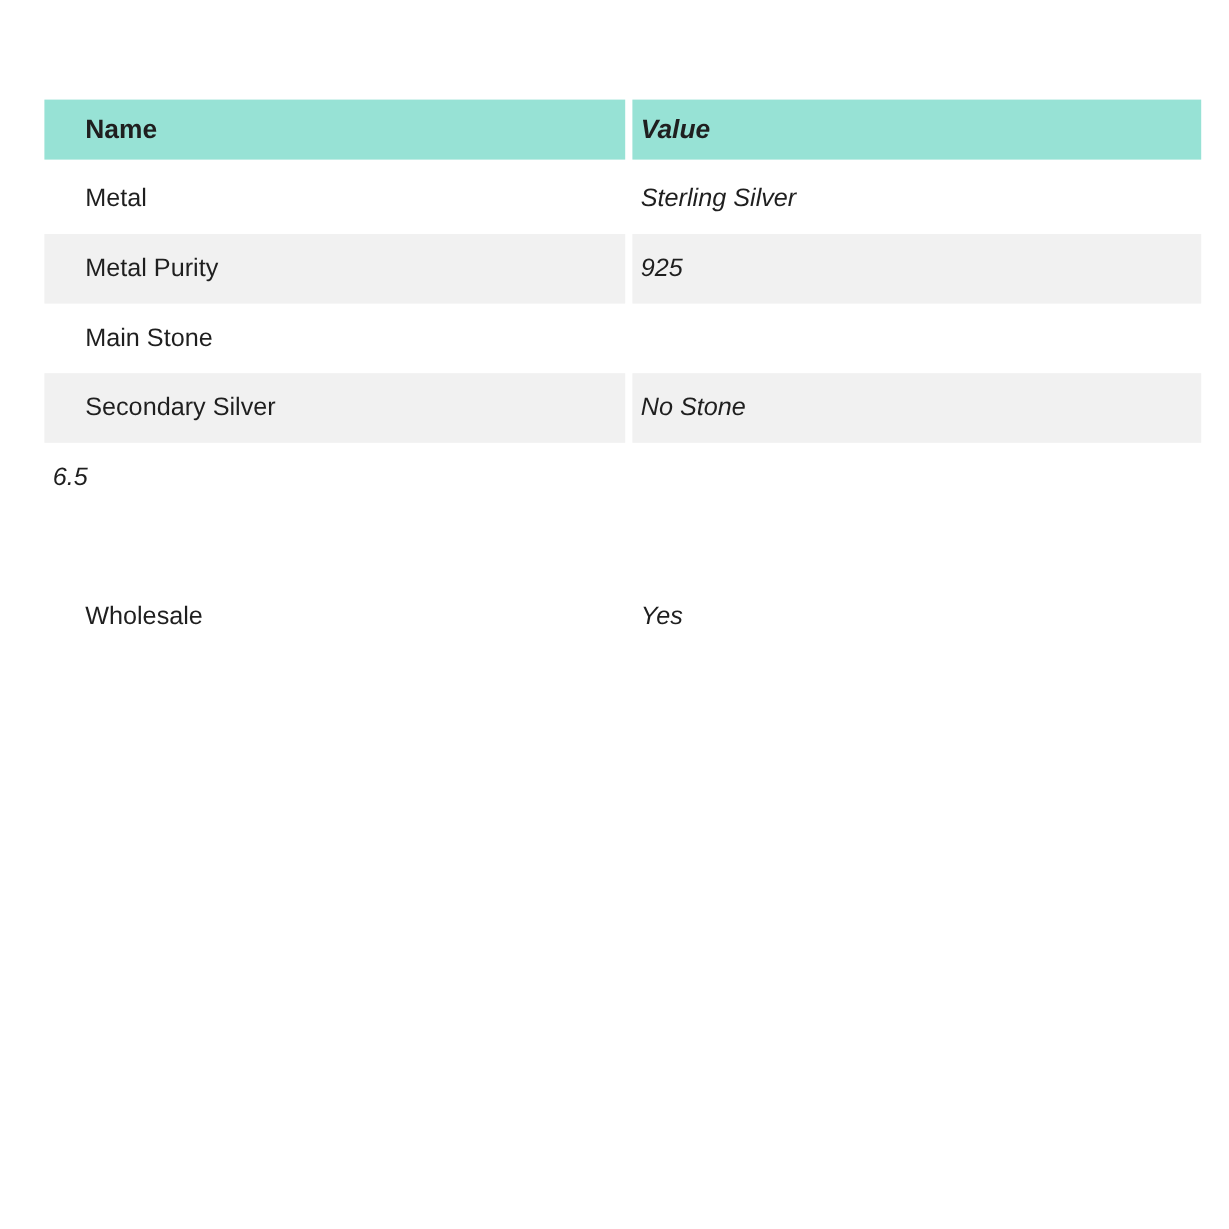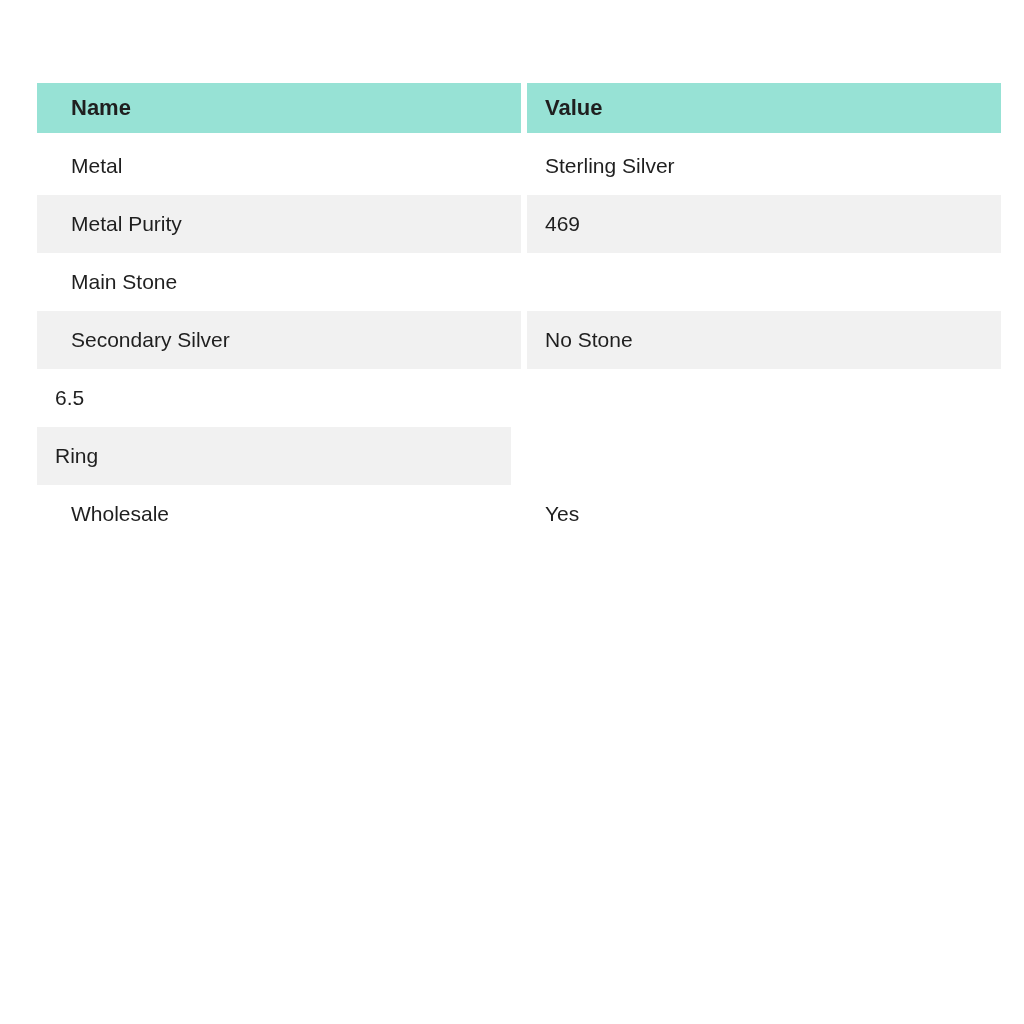--- a/index.html
+++ b/index.html
@@ -40,21 +40,22 @@
     box-sizing: border-box;
     white-space: nowrap;
     overflow: hidden;
   }
   .name-col {
     width: 484px;
     padding-left: 34px;
   }
   .value-col {
     width: 474px;
-    padding-left: 18px;
+    padding-left: 7px;
+    font-style: italic;
   }
   .row.header .cell {
     background: var(--header-bg, #97e2d5);
     font-weight: 700;
     font-size: 22px;
   }
   .row.stripe .cell {
     background: var(--stripe-bg, #f1f1f1);
   }
 </style>
@@ -67,34 +68,33 @@
       <div class="cell name-col">Name</div>
       <div class="cell value-col">Value</div>
     </div>
     <div id="tbody">
         <div class="row">
           <div class="cell name-col">Metal</div>
           <div class="cell value-col">Sterling Silver</div>
         </div>
         <div class="row stripe">
           <div class="cell name-col">Metal Purity</div>
-          <div class="cell value-col">469</div>
+          <div class="cell value-col">925</div>
         </div>
         <div class="row">
           <div class="cell name-col">Main Stone</div>
         </div>
         <div class="row stripe">
           <div class="cell name-col">Secondary Silver</div>
           <div class="cell value-col">No Stone</div>
         </div>
         <div class="row">
           <div class="cell value-col">6.5</div>
         </div>
         <div class="row stripe">
-          <div class="cell value-col">Ring</div>
         </div>
         <div class="row">
           <div class="cell name-col">Wholesale</div>
           <div class="cell value-col">Yes</div>
         </div>
       </div>
   </div>
 </div>
 
 </body></html>

